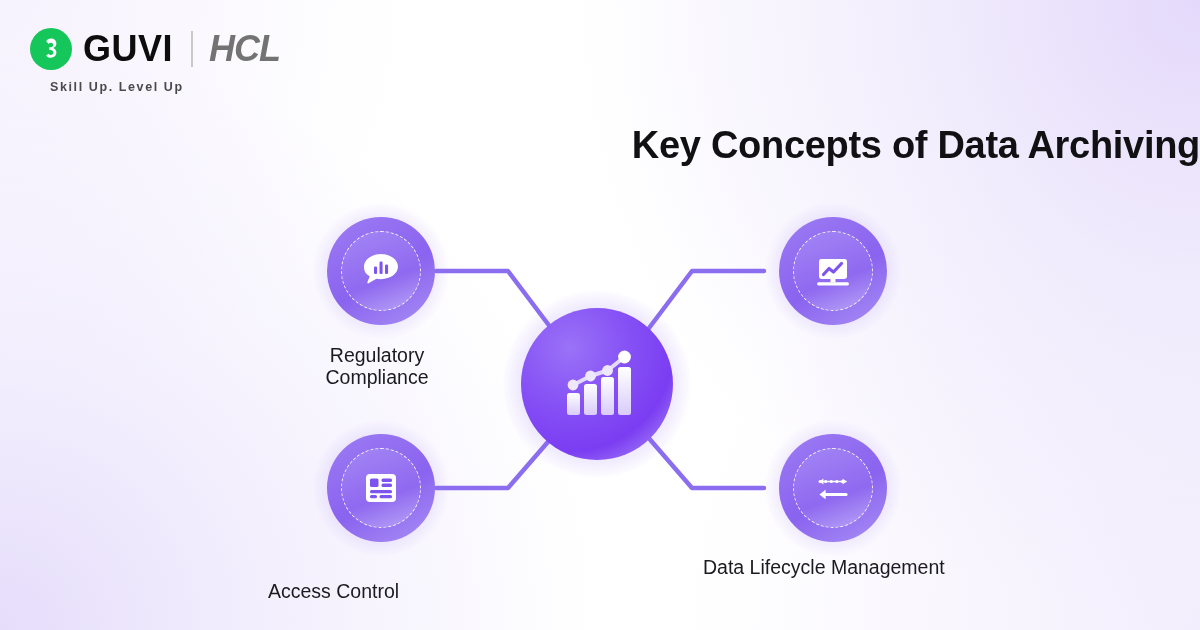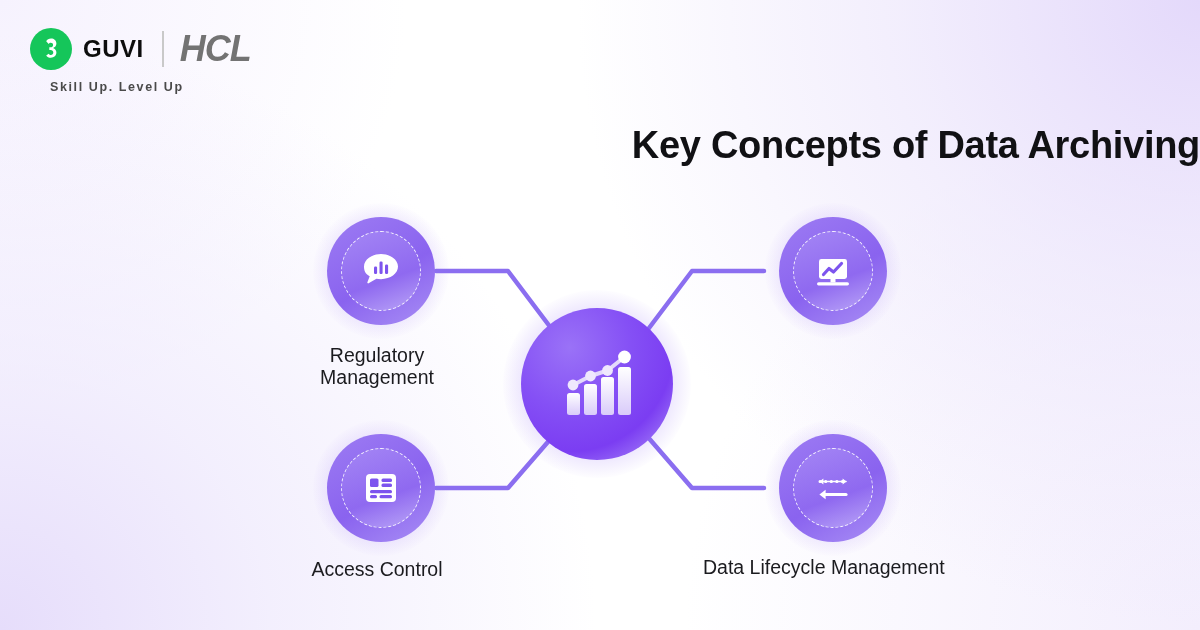--- a/index.html
+++ b/index.html
@@ -23,21 +23,21 @@
   
   .brand { position:absolute; left:30px; top:26px; }
   .brand-row { display:flex; align-items:center; height:46px; }
   .guvi-mark {
     width:42px; height:42px; border-radius:50%;
     background:#15c65a;
     display:flex; align-items:center; justify-content:center;
     flex:none;
   }
   .guvi-word {
-    font-size:24px; font-weight:bold; color:#0d0d0d;
+    font-size:36px; font-weight:bold; color:#0d0d0d;
     letter-spacing:0.5px; margin-left:11px; line-height:1;
   }
   .divider {
     width:2px; height:36px; background:#c9c9c9;
     margin:0 16px 0 18px;
   }
   .hcl-word {
     font-size:36px; font-weight:bold; font-style:italic;
     color:#737373; letter-spacing:-1px; line-height:1;
   }
@@ -94,21 +94,21 @@
   }
   .center-icon { position:relative; width:76px; height:72px; }
 
   .label {
     position:absolute;
     font-size:19.5px; color:#1b1b1f; line-height:1.15;
     white-space:pre-line;
   }
   .label-rc { left:268px; top:344px; width:218px; text-align:center; }
   .label-rp { left:749px; top:339px; text-align:left; }
-  .label-ac { left:268px; top:558px; width:218px; text-align:center; }
+  .label-ac { left:268px; top:580px; width:218px; }
   .label-dlm{ left:703px; top:556px; text-align:left; }
 </style>
 </head>
 <body>
 
 <div class="bg"></div>
 
 <div class="brand">
   <div class="brand-row">
     <span class="guvi-mark">
@@ -214,17 +214,17 @@
         <path d="M14 37 L31.5 28 L48.5 22.5 L65.5 9" fill="none" stroke="#e4dafb" stroke-width="4" stroke-linecap="round" stroke-linejoin="round"></path>
         <circle cx="14" cy="37" r="5.4" fill="#efe8fd"></circle>
         <circle cx="31.5" cy="28" r="5.4" fill="#efe8fd"></circle>
         <circle cx="48.5" cy="22.5" r="5.4" fill="#efe8fd"></circle>
         <circle cx="65.5" cy="9" r="6.4" fill="#ffffff"></circle>
       </svg>
     </span>
   </div>
 
   <div class="label label-rc">Regulatory
-Management</div>
+Compliance</div>
   <div class="label label-ac">Access Control</div>
   <div class="label label-dlm">Data Lifecycle Management</div>
 
 </div>
 
 </body></html>

